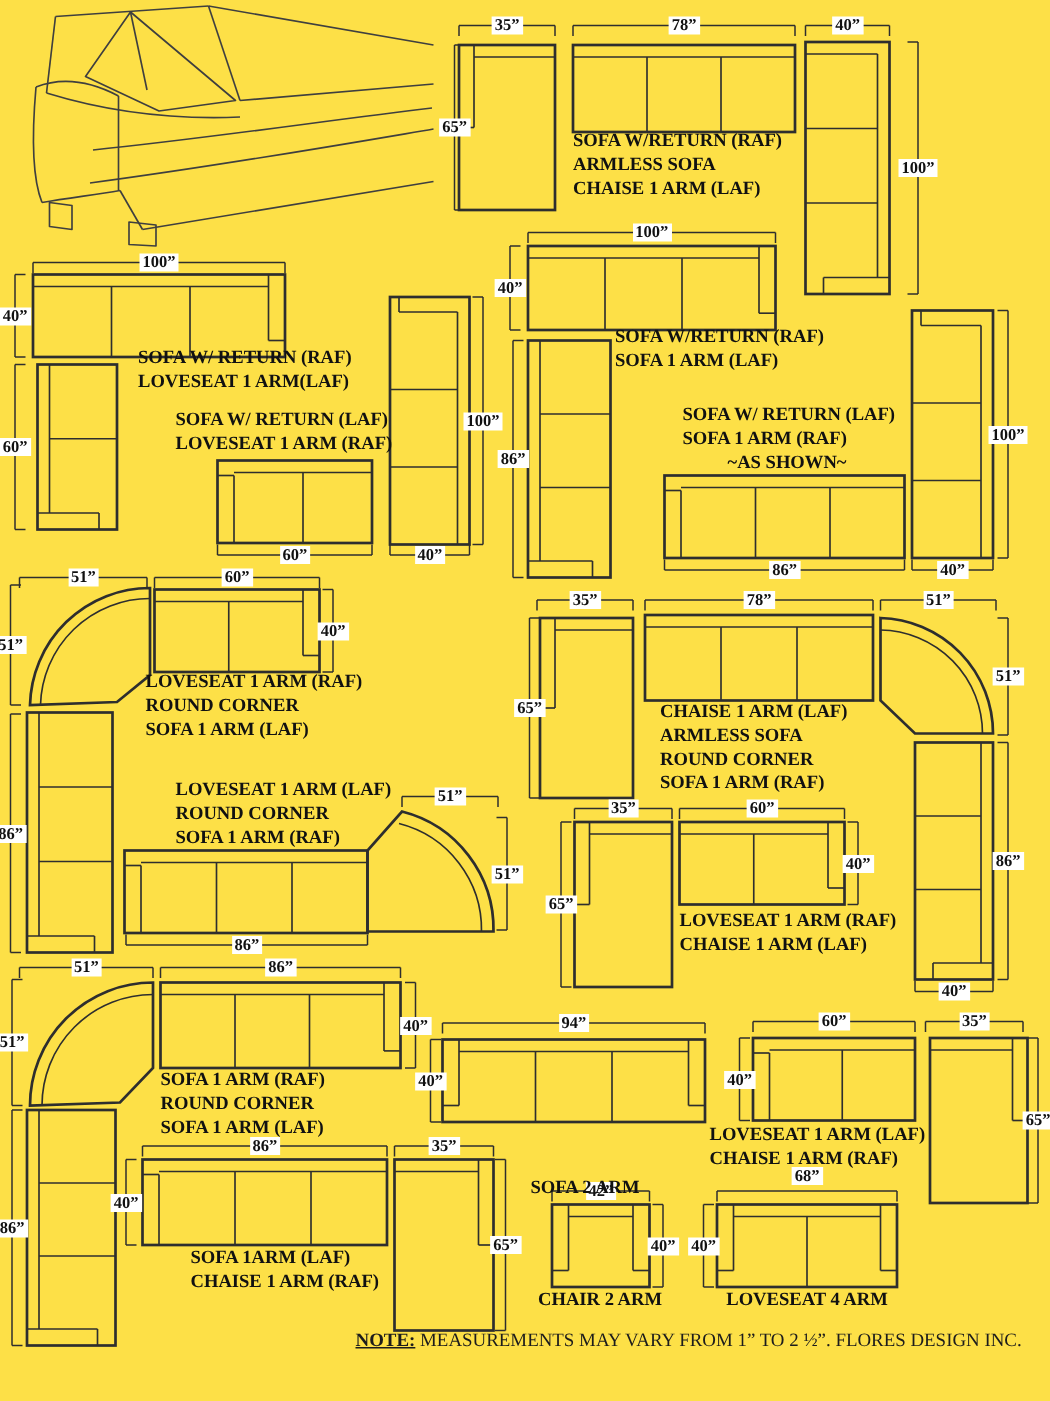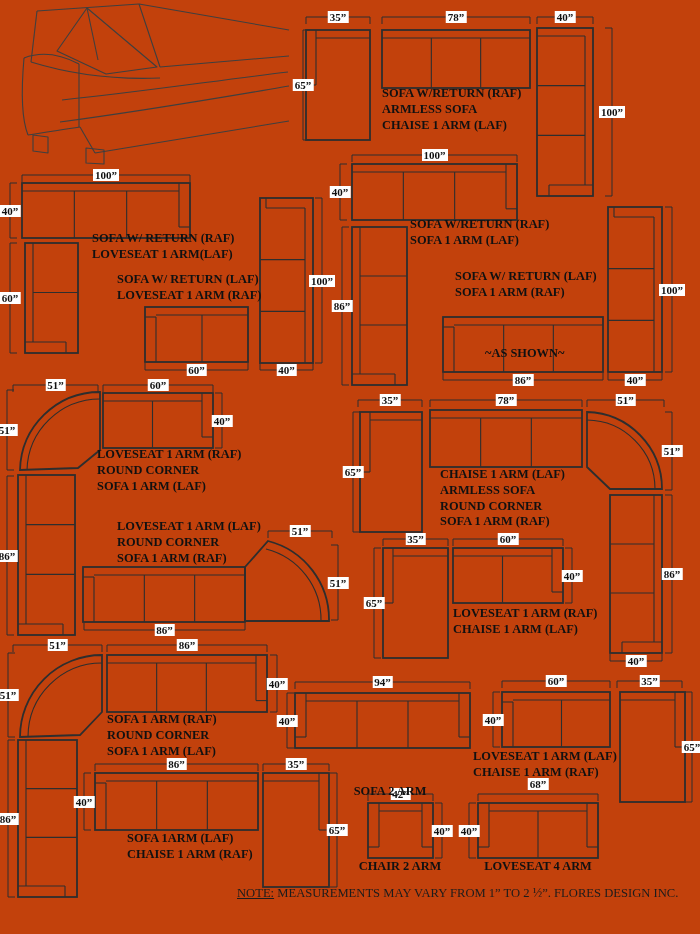--- a/index.html
+++ b/index.html
@@ -1,27 +1,27 @@
 <!DOCTYPE html>
 <html><head>
 <meta charset="utf-8">
 <style>
   html,body{margin:0;padding:0;background:#fff;}
-  .canvas{position:relative;width:700px;height:934px;background:#c2410c;overflow:hidden;
+  .canvas{position:relative;width:700px;height:934px;background:#fde047;overflow:hidden;
           font-family:"Liberation Serif","DejaVu Serif",serif;}
   #geo{position:absolute;left:0;top:0;}
   #labels{position:absolute;left:0;top:0;width:700px;height:934px;}
   .dim{position:absolute;transform:translate(-50%,-50%);background:#fff;padding:0 2px;
        font-weight:bold;font-size:11px;color:#111;white-space:nowrap;line-height:12px;}
   .cfg{position:absolute;color:#111;font-weight:bold;font-size:12.4px;line-height:15.8px;white-space:nowrap;}
   .cfg.center{transform:translateX(-50%);text-align:center;}
   .cfg .ln{white-space:nowrap;}
-  .cfg .ln.indent{padding-left:30px;margin-top:45px;}
+  .cfg .ln.indent{padding-left:30px;}
   .note{position:absolute;font-size:12.6px;line-height:15.6px;color:#1c1c1c;white-space:nowrap;}
-  .note .nl{font-weight:normal;text-decoration:underline;}
+  .note .nl{font-weight:bold;text-decoration:underline;}
 </style>
 </head>
 <body>
 
 <div class="canvas">
   <svg id="geo" width="700" height="934" viewBox="0 0 700 934" xmlns="http://www.w3.org/2000/svg">
       <g fill="none" stroke="#3f3f3f" stroke-width="1.1" stroke-linejoin="round">
         <path d="M37,11 L31,62"></path>
         <path d="M37,11 L139,4"></path>
         <path d="M139,4 L289,30"></path>

